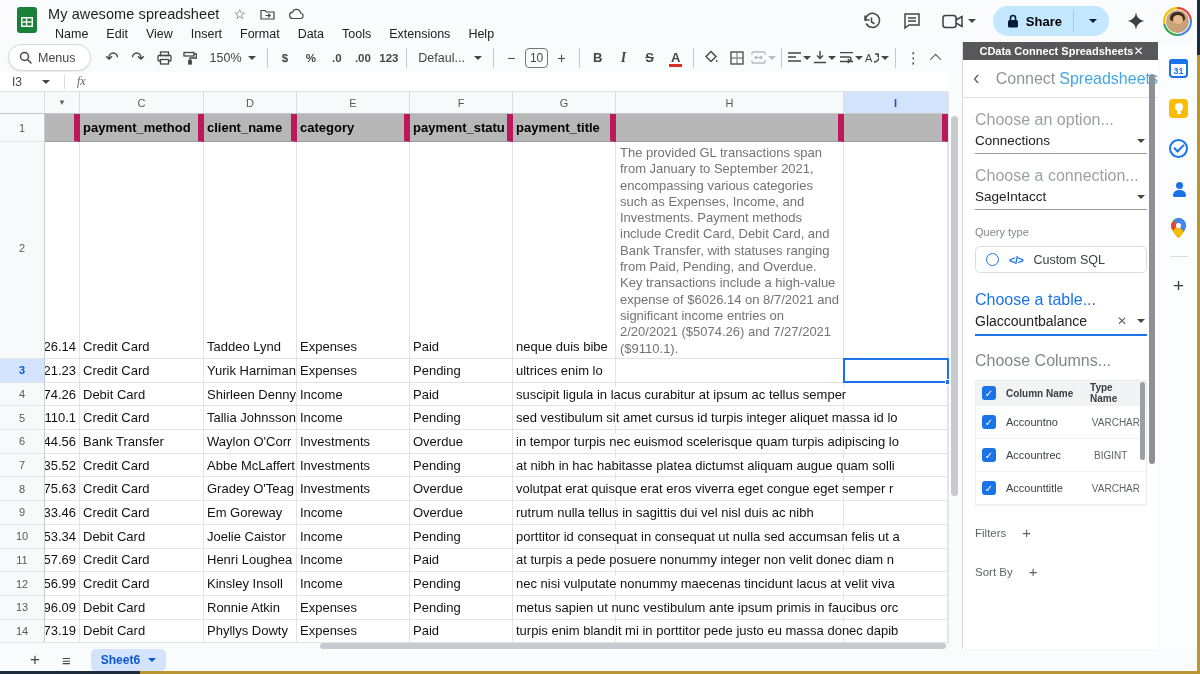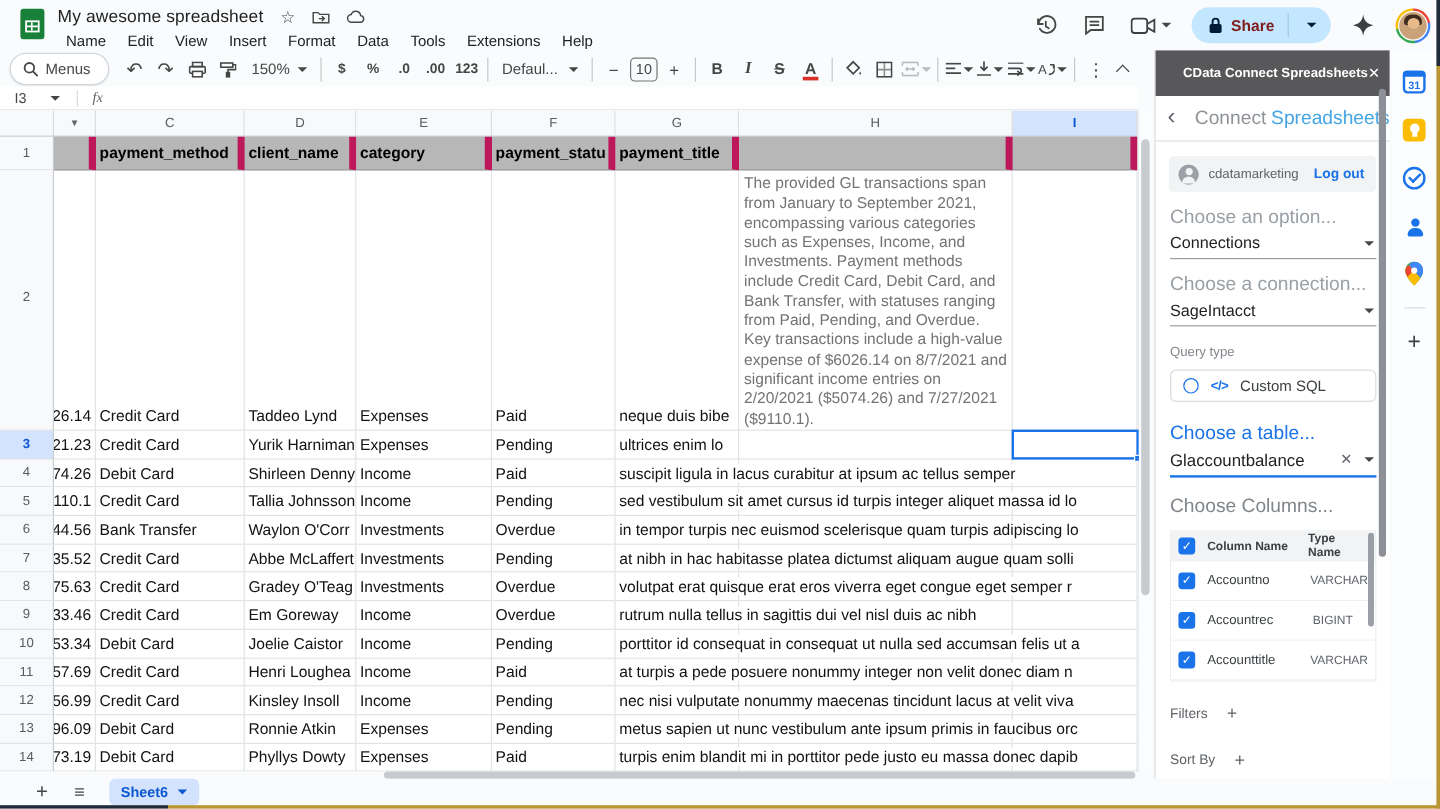--- a/index.html
+++ b/index.html
@@ -11,21 +11,21 @@
   .logo { position:absolute; left:14px; top:7px; }
   .tleft { position:absolute; left:48px; top:4px; }
   .trow1 { display:flex; align-items:center; gap:14px; height:20px; }
   .doc-title { font-size:14.5px; color:#1f1f1f; letter-spacing:.1px; }
   .tico { color:#444746; font-size:14px; line-height:1; cursor:pointer; }
   .menubar { display:flex; gap:4px; margin-top:2px; }
   .menubar span { font-size:12.5px; color:#202124; padding:1px 7px; border-radius:8px; cursor:pointer; }
   .tright { position:absolute; right:8px; top:6px; display:flex; align-items:center; gap:14px; }
   .tbtn { width:26px; height:26px; display:flex; align-items:center; justify-content:center; cursor:pointer; }
   .share { height:30px; background:#c2e7ff; border-radius:16px; display:flex; align-items:center; padding:0 4px 0 14px; gap:7px; cursor:pointer; }
-  .share .lbl { font-size:13px; font-weight:600; color:#7f1d1d; }
+  .share .lbl { font-size:13px; font-weight:600; color:#000000; }
   .share .sep { width:1px; height:20px; background:#9fc9e8; margin-left:4px; }
   .caret { width:0; height:0; border-left:4px solid transparent; border-right:4px solid transparent; border-top:4.5px solid #444746; display:inline-block; }
   .share .caret { border-top-color:#001d35; margin:0 8px; }
   .avatar-ring { width:29px; height:29px; border-radius:50%; background:conic-gradient(#ea4335 0 22%,#4285f4 22% 48%,#34a853 48% 72%,#fbbc04 72% 100%); display:flex; align-items:center; justify-content:center; cursor:pointer; }
   .avatar { width:25px; height:25px; border-radius:50%; background:#caa27a; position:relative; overflow:hidden; border:1px solid #fff; }
   .avatar::before { content:""; position:absolute; left:4px; top:2px; width:15px; height:9px; border-radius:7px 7px 3px 3px; background:#3d2c1e; }
   .avatar::after { content:""; position:absolute; left:7px; top:5px; width:10px; height:9px; border-radius:50%; background:#e8b98a; }
 
   
   .toolbar { position:absolute; left:8px; top:44px; width:940px; height:27px; display:flex; align-items:center; gap:1px; }
@@ -80,21 +80,21 @@
   
   .bottombar { position:absolute; left:0; top:649px; width:1200px; height:22px; background:#f9fbfd; display:flex; align-items:center; }
   .bplus { margin-left:30px; font-size:17px; color:#444746; cursor:pointer; }
   .bmenu { margin-left:22px; font-size:15px; color:#444746; cursor:pointer; }
   .sheettab { margin-left:20px; height:22px; background:#d3e3fd; border-radius:5px; display:flex; align-items:center; gap:8px; padding:0 10px; cursor:pointer; }
   .sheettab .lbl { font-size:12px; font-weight:700; color:#0b57d0; }
   .sheettab .caret { border-top-color:#0b57d0; }
 
   
   .sidebar { position:absolute; left:962px; top:42px; width:196px; height:607px; background:#fff; border-left:1px solid #dadce0; }
-  .sb-head { height:38px; background:#58585a; display:flex; align-items:center; justify-content:flex-end; padding:0 8px 0 10px; }
+  .sb-head { height:18px; background:#58585a; display:flex; align-items:center; justify-content:center; padding:0 8px 0 10px; }
   .sb-head .lbl { color:#fff; font-size:11px; font-weight:700; }
   .sb-head .x { color:#fff; font-size:12px; cursor:pointer; }
   .sb-title { height:38px; border-bottom:1px solid #e0e0e0; display:flex; align-items:center; padding:0 10px; gap:8px; }
   .back { font-size:20px; color:#5f6368; line-height:1; cursor:pointer; margin-top:-3px; }
   .sb-title .t1 { font-size:16px; color:#8f9398; }
   .sb-title .t2 { font-size:16px; color:#45a6e5; margin-left:-4px; }
   .acct { margin:12px 11px 0; height:30px; background:#f1f3f4; border-radius:4px; display:flex; align-items:center; padding:0 10px 0 8px; gap:8px; }
   .acct .av { width:17px; height:17px; border-radius:50%; background:#9aa0a6; position:relative; }
   .acct .av::before { content:""; position:absolute; left:5.5px; top:3px; width:6px; height:6px; border-radius:50%; background:#f1f3f4; }
   .acct .av::after { content:""; position:absolute; left:3px; top:10px; width:11px; height:6px; border-radius:6px 6px 0 0; background:#f1f3f4; }
@@ -569,25 +569,20 @@
   <div class="sb-title">
     <span class="back">‹</span>
     <svg width="22" height="17" viewBox="0 0 22 17">
         <rect x="0" y="0" width="22" height="17" rx="2.5" fill="#2a93e8"></rect>
         <rect x="3" y="3" width="16" height="11" fill="#fff"></rect>
         <path d="M3 6.6 h16 M3 10.2 h16 M8.3 3 v11 M13.6 3 v11" stroke="#2a93e8" stroke-width="1.2"></path>
       </svg>
     <span class="t1">Connect</span>
     <span class="t2">Spreadsheets</span>
   </div>
-  <div class="acct">
-    <span class="av"></span>
-    <span class="nm">cdatamarketing</span>
-    <span class="lo">Log out</span>
-  </div>
   <div class="sb-label">Choose an option...</div>
   <div class="sb-select">
     <span class="val">Connections</span>
     <span class="caret"></span>
   </div>
   <div class="sb-label">Choose a connection...</div>
   <div class="sb-select">
     <span class="val">SageIntacct</span>
     <span class="caret"></span>
   </div>

